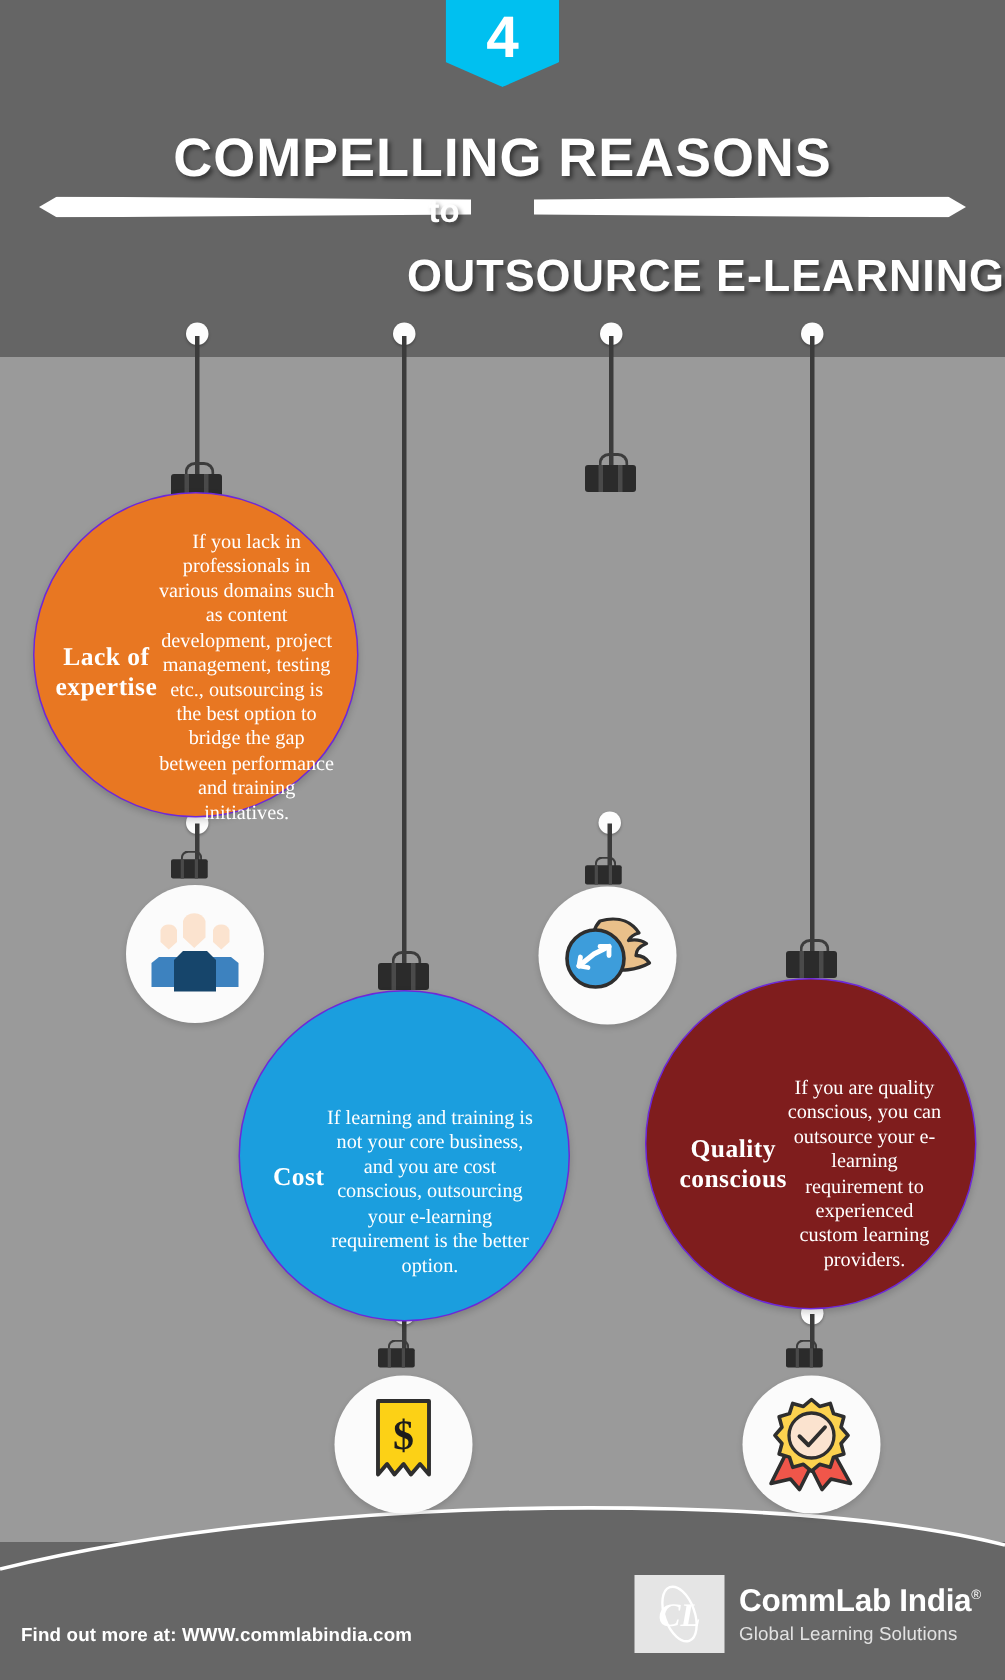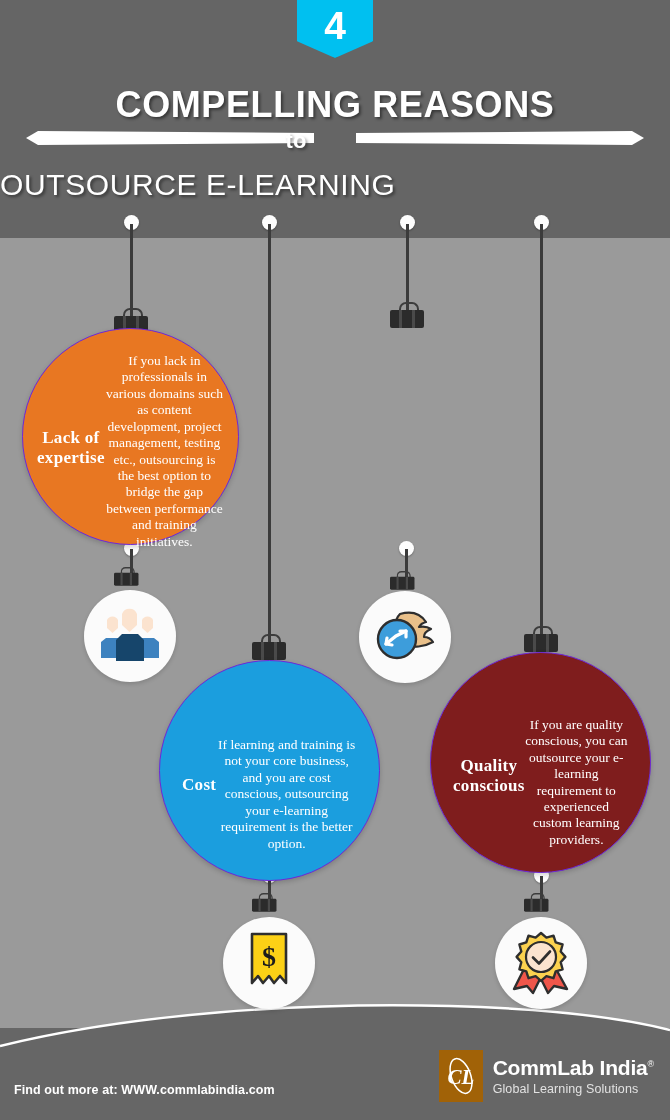--- a/index.html
+++ b/index.html
@@ -30,22 +30,22 @@
     color:#fff;font-size:39px;font-weight:bold;line-height:1;
     margin-top:12px;font-family:"Liberation Sans",sans-serif;
   }
   .title1{
     position:absolute;left:0;top:84px;width:670px;text-align:center;
     color:#ffffff;font-size:36px;font-weight:bold;letter-spacing:.6px;
     text-shadow:2px 2px 3px rgba(0,0,0,.45);
     font-family:"Liberation Sans",sans-serif;
   }
   .title2{
-    position:absolute;left:0;top:168px;width:670px;text-align:left;
-    color:#ffffff;font-size:30px;font-weight:normal;letter-spacing:.6px;
+    position:absolute;left:0;top:168px;width:670px;text-align:right;
+    color:#ffffff;font-size:30px;font-weight:bold;letter-spacing:.6px;
     text-shadow:2px 2px 3px rgba(0,0,0,.45);
     font-family:"Liberation Sans",sans-serif;
   }
   .to-word{
     position:absolute;left:0;top:128px;width:592px;text-align:center;
     color:#ffffff;font-size:22px;font-weight:bold;
     text-shadow:2px 2px 3px rgba(0,0,0,.4);
   }
   .arrow-l{position:absolute;left:26px;top:131px;width:288px;height:14px;
     background:#ffffff;
@@ -86,21 +86,21 @@
     background:#fbfbfb;display:flex;align-items:center;justify-content:center;
     box-shadow:0 2px 4px rgba(0,0,0,.15);
   }
 
   
   .foot-text{
     position:absolute;left:14px;bottom:23px;color:#ffffff;
     font-size:12.5px;font-weight:bold;letter-spacing:.1px;
   }
   .logo-wrap{position:absolute;right:16px;bottom:18px;display:flex;align-items:center;gap:10px;}
-  .logo-mark{width:44px;height:52px;background:#a16207;display:flex;align-items:center;justify-content:center;}
+  .logo-mark{width:60px;height:52px;background:#e5e5e5;display:flex;align-items:center;justify-content:center;}
   .logo-txt{display:flex;flex-direction:column;line-height:1;}
   .logo-name{color:#ffffff;font-size:21px;font-weight:bold;letter-spacing:-.2px;position:relative;}
   .logo-name .reg{font-size:9px;vertical-align:super;font-weight:normal;}
   .logo-sub{color:#e2e2e2;font-size:12.5px;margin-top:5px;letter-spacing:.1px;}
 </style>
 </head>
 <body>
 
 <div class="stage">
 

